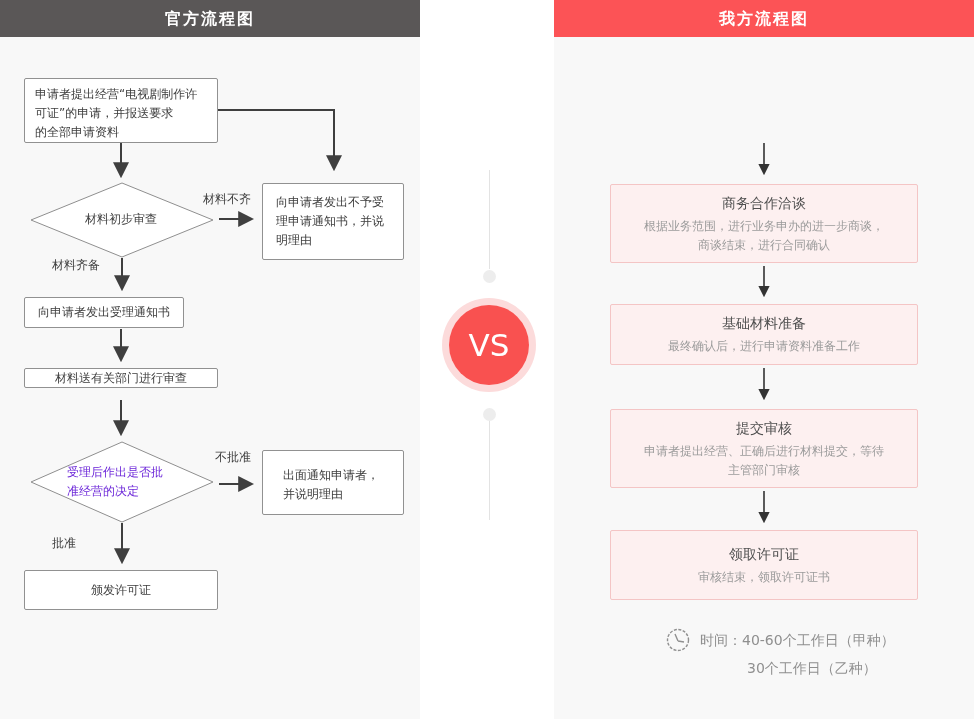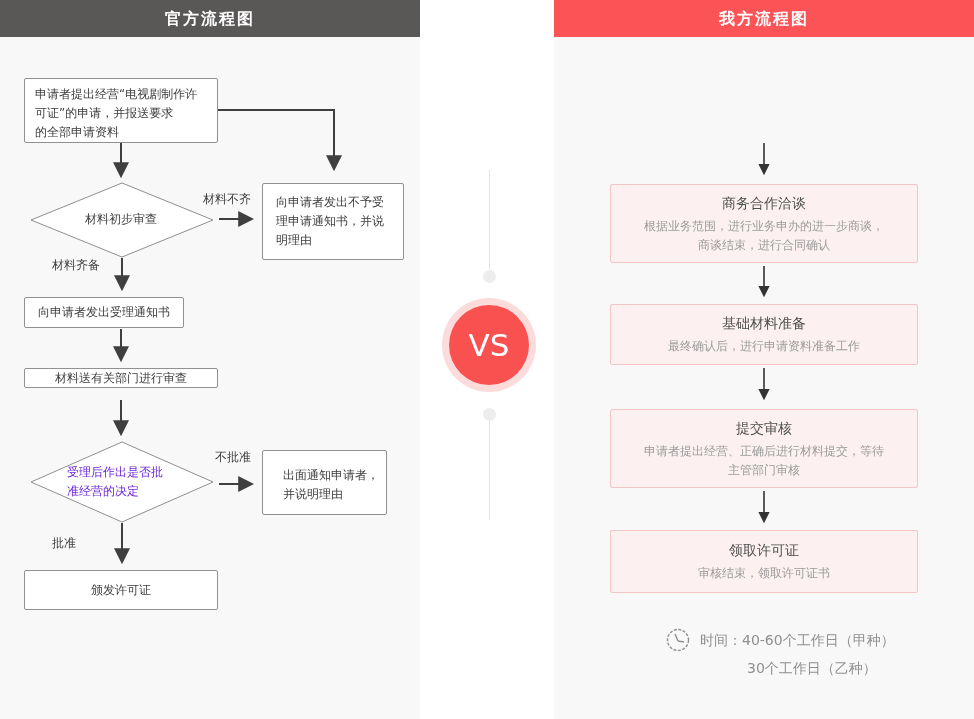--- a/index.html
+++ b/index.html
@@ -88,21 +88,21 @@
 
     <div class="fbox ctr" style="left:24px;top:297px;width:160px;height:31px;">向申请者发出受理通知书</div>
 
     <div class="fbox ctr" style="left:24px;top:368px;width:194px;height:20px;">材料送有关部门进行审查</div>
 
     <div class="dlabel" style="left:67px;top:463px;">受理后作出是否批
 准经营的决定</div>
 
     <div class="lbl" style="left:215px;top:450px;">不批准</div>
 
-    <div class="fbox ml" style="left:262px;top:450px;width:125px;height:65px;padding:15px 0 0 20px;">出面通知申请者，
+    <div class="fbox ml" style="left:262px;top:450px;width:142px;height:65px;padding:15px 0 0 20px;">出面通知申请者，
 并说明理由</div>
 
     <div class="lbl" style="left:52px;top:536px;">批准</div>
 
     <div class="fbox ctr" style="left:24px;top:570px;width:194px;height:40px;">颁发许可证</div>
   </div>
 
   <div class="vline" style="left:489px;top:170px;height:99px;"></div>
   <div class="dot" style="left:483px;top:270px;"></div>
   <div class="vs-outer" style="left:442px;top:298px;">
@@ -143,21 +143,21 @@
       <div class="t">基础材料准备</div>
       <div class="d">最终确认后，进行申请资料准备工作</div>
     </div>
 
     <div class="step" style="top:409px;height:79px;">
       <div class="t">提交审核</div>
       <div class="d">申请者提出经营、正确后进行材料提交，等待
 主管部门审核</div>
     </div>
 
-    <div class="step" style="top:530px;height:63px;">
+    <div class="step" style="top:530px;height:70px;">
       <div class="t">领取许可证</div>
       <div class="d">审核结束，领取许可证书</div>
     </div>
 
     <div class="note-line" style="left:146px;top:632px;">时间：40-60个工作日（甲种）</div>
     <div class="note-line" style="left:193px;top:660px;">30个工作日（乙种）</div>
   </div>
 
 </div>
 

